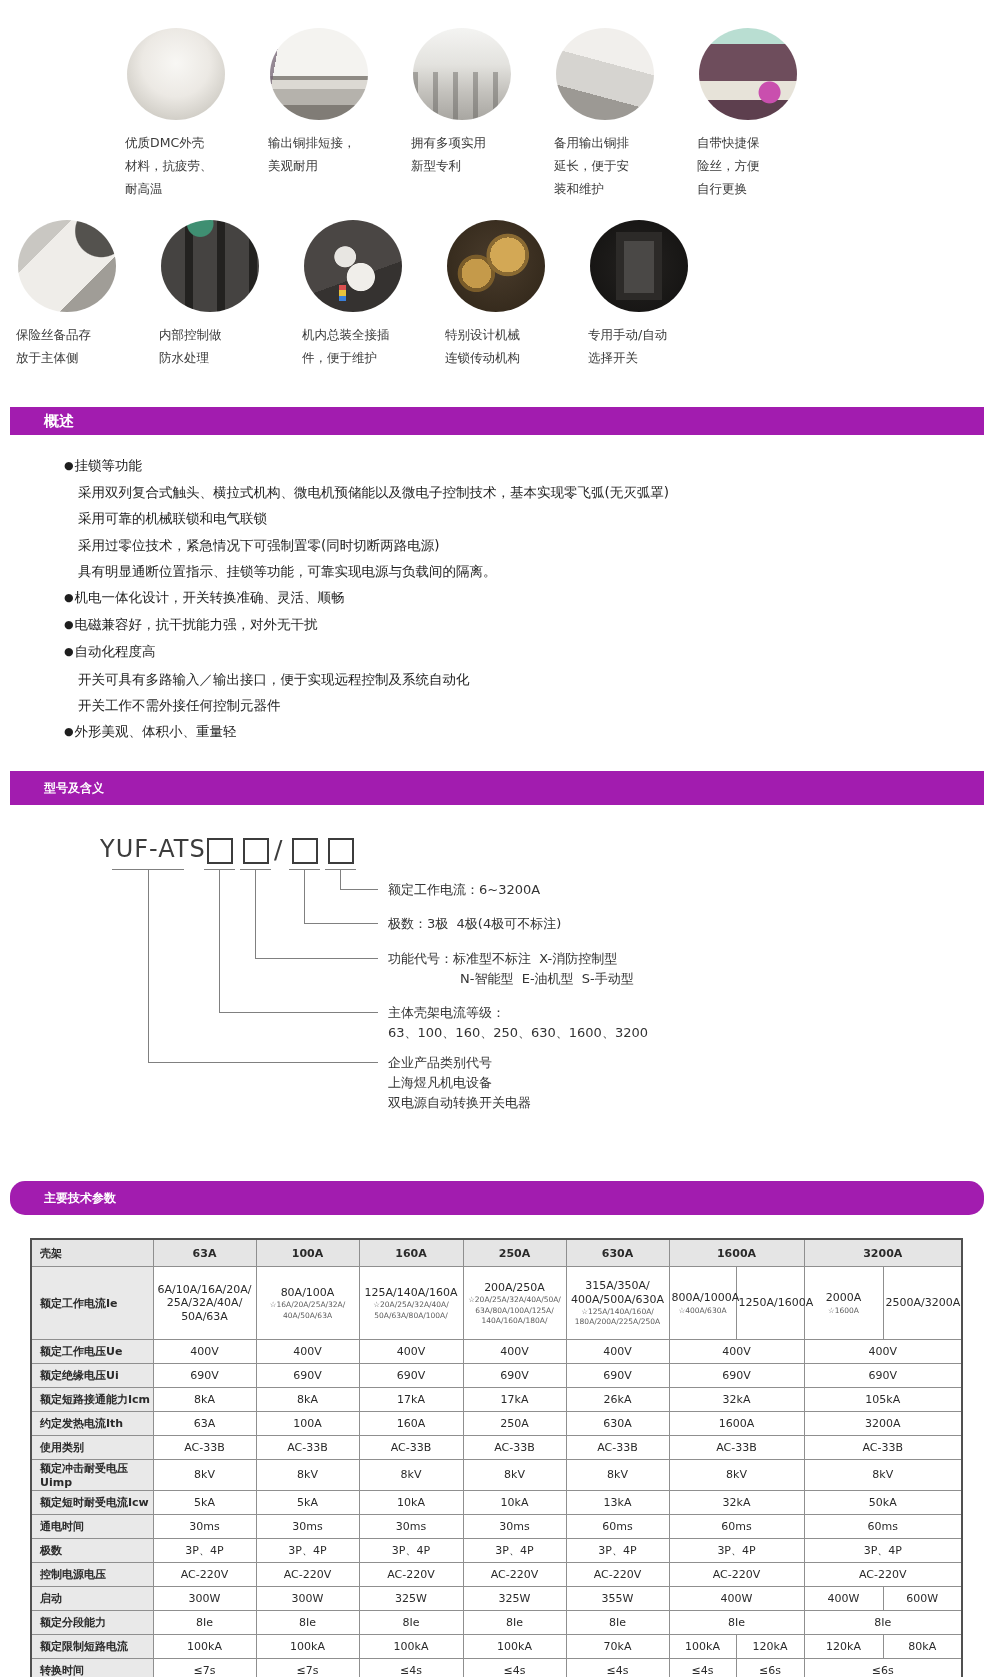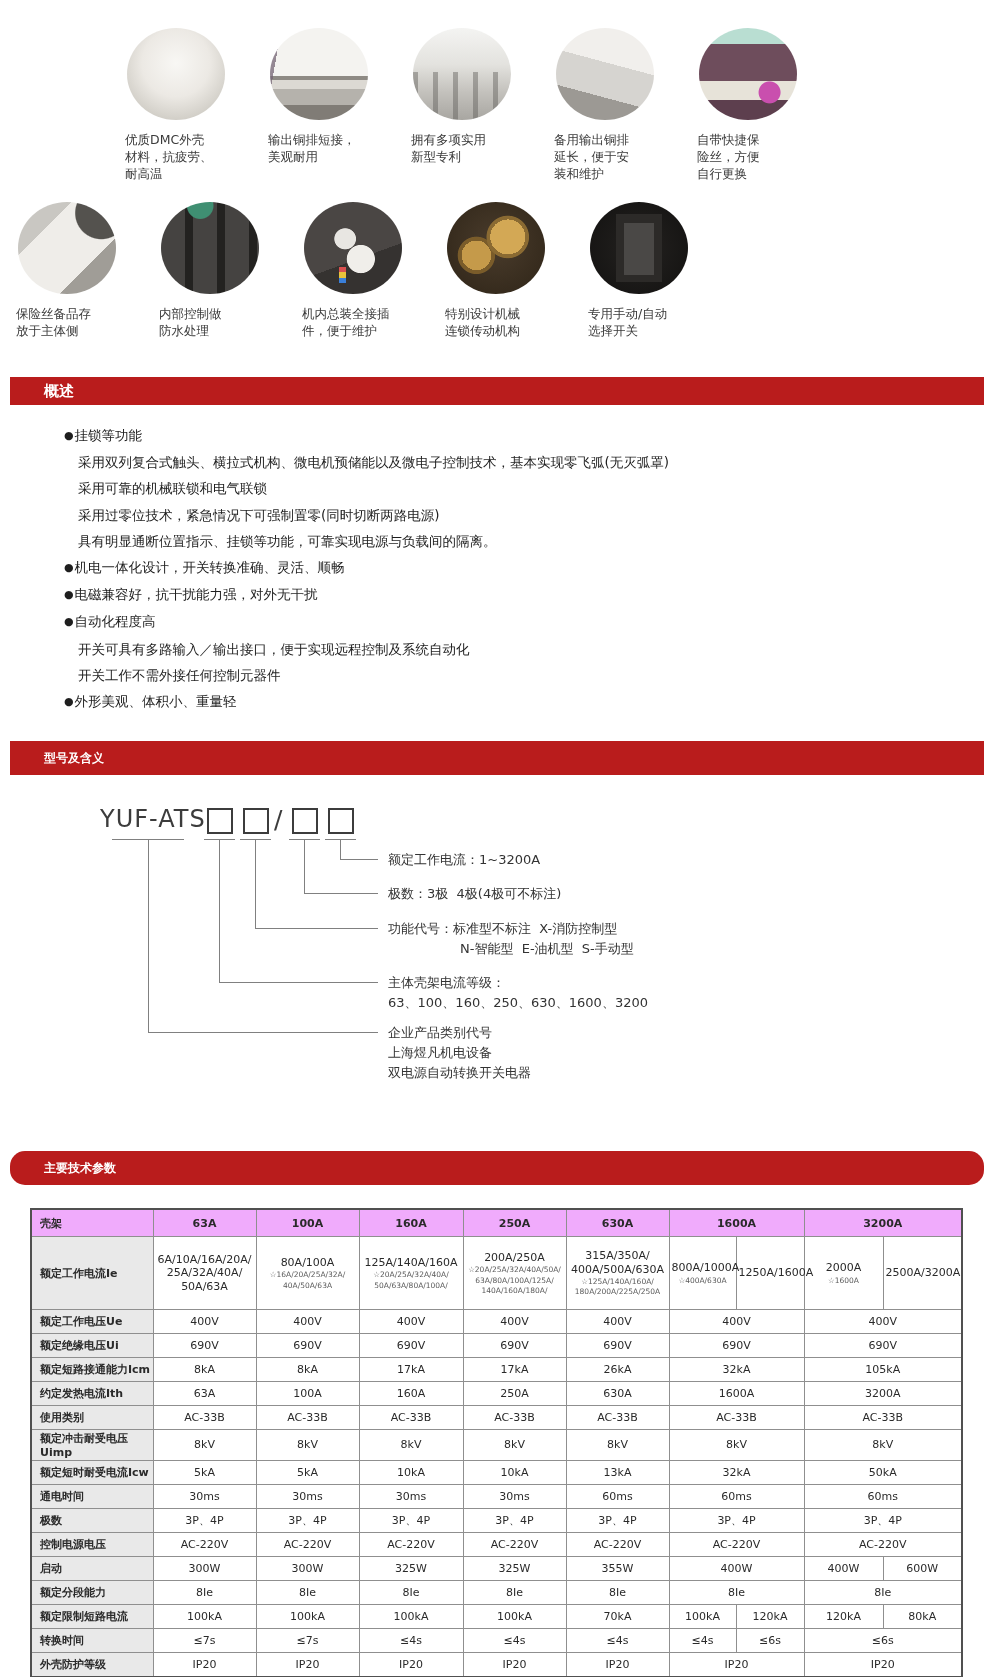--- a/index.html
+++ b/index.html
@@ -5,21 +5,21 @@
   html,body{margin:0;padding:0;background:#fff;}
   body{width:990px;font-family:"DejaVu Sans","Liberation Sans",sans-serif;color:#222;}
   .page{position:relative;width:990px;}
 
   
   .features{padding-top:28px;}
   .feat-row{display:grid;grid-template-columns:repeat(5,143px);margin-left:125px;}
   .feat-row.second{margin-top:20px;margin-left:16px;}
   .feat{width:143px;}
   .photo{width:98px;height:92px;border-radius:50%;margin-left:2px;}
-  .caption{margin-top:11px;font-size:12.5px;line-height:17px;color:#3a3a3a;white-space:pre-line;}
+  .caption{margin-top:11px;font-size:12.5px;line-height:23px;color:#3a3a3a;white-space:pre-line;}
 
   .p1{background:radial-gradient(circle at 50% 38%,#f8f7f4 0%,#ece9e4 45%,#d2cfc8 75%,#b7b4ac 100%);}
   .p2{background:linear-gradient(100deg,rgba(116,100,116,.75) 0 10%,rgba(0,0,0,0) 10%),
        linear-gradient(180deg,#f4f3f0 0 52%,#8e8a84 52% 56%,#dcd9d3 56% 66%,#b5b2ac 66% 84%,#807c76 84% 100%);}
   .p3{background:repeating-linear-gradient(90deg,rgba(96,94,90,.45) 0 5px,rgba(0,0,0,0) 5px 20px) 0 100% / 100% 52% no-repeat,
        linear-gradient(180deg,#f4f4f2 0%,#e3e2de 40%,#c3c1bc 70%,#a8a6a1 100%);}
   .p4{background:linear-gradient(195deg,#f1efec 0 40%,#d6d4d0 40% 70%,#9c9994 70% 100%);}
   .p5{background:radial-gradient(circle at 72% 70%,#c94fae 0 11%,rgba(0,0,0,0) 12%),
        linear-gradient(180deg,#b9ded2 0 17%,#6e4d5c 17% 58%,#e7e3d9 58% 78%,#5d3f4e 78% 100%);}
   .p6{background:radial-gradient(circle at 85% 12%,#54524e 0 22%,rgba(0,0,0,0) 23%),
@@ -32,21 +32,21 @@
        linear-gradient(180deg,#d94f4f 0 33%,#e8c23a 33% 66%,#3a7fd9 66% 100%) 38% 86% / 7px 16px no-repeat,
        linear-gradient(160deg,#4a4644 0 60%,#353230 60%);}
   .p9{background:radial-gradient(circle at 62% 38%,#d3a855 0 21%,#8a6a32 21% 25%,rgba(0,0,0,0) 26%),
        radial-gradient(circle at 30% 58%,#c59a4a 0 17%,#7a5c2a 17% 21%,rgba(0,0,0,0) 22%),
        radial-gradient(circle at 50% 45%,#4a3c2c 0%,#2e2417 100%);}
   .p10{background:linear-gradient(#4a4846,#4a4846) 50% 52% / 30px 52px no-repeat,
        linear-gradient(#2c2a28,#2c2a28) 50% 52% / 46px 68px no-repeat,
        radial-gradient(circle at 50% 50%,#242220 0%,#121110 100%);}
 
   
-  .bar{background:#b91c1c;color:#fff;font-weight:bold;margin:0 6px 0 10px;}
+  .bar{background:#a21caf;color:#fff;font-weight:bold;margin:0 6px 0 10px;}
   .bar1{height:28px;line-height:28px;font-size:15px;padding-left:34px;margin-top:38px;}
   .bar2{height:34px;line-height:34px;font-size:12px;padding-left:34px;}
 
   
   .ov-list{padding:17px 0 0 64px;}
   .ov-line{font-size:13.5px;line-height:26.2px;color:#1e1e1e;}
   .ov-line .dot{font-size:11px;margin-right:1px;vertical-align:1px;}
   .ov-line.sub{padding-left:14px;}
   .sec-model{margin-top:26px;}
 
@@ -58,21 +58,21 @@
   .dln{position:absolute;background:#808080;}
   .m-label{position:absolute;left:388px;line-height:20px;white-space:pre;}
   .m-label div{line-height:20px;}
 
   
   .sec-params{margin-top:60px;border-radius:15px;}
   table.params{border-collapse:collapse;table-layout:fixed;margin:23px 0 0 30px;width:931px;
     font-size:11px;color:#2a2a2a;border:2px solid #505050;}
   table.params th,table.params td{border:1px solid #8f8f8f;padding:1px 2px;text-align:center;vertical-align:middle;}
   table.params th.rowlab{background:#e9e9e9;text-align:left;padding-left:8px;font-weight:bold;font-size:11px;}
-  table.params tr.head th{background:#f0abfc;font-weight:bold;height:24px;}
+  table.params tr.head th{background:#e5e5e5;font-weight:bold;height:24px;}
   table.params td{background:#fff;height:21px;line-height:1.25;}
   table.params tr.ie td{height:70px;}
   .cell-main{white-space:pre-line;}
   .cell-sub{white-space:pre-line;font-size:7.5px;color:#5a5a5a;line-height:1.35;margin-top:1px;}
 </style>
 </head>
 <body>
 
 <div class="page">
 
@@ -176,21 +176,21 @@
     <div class="dln" style="left:255px;top:34px;width:1px;height:89px"></div>
     <div class="dln" style="left:304px;top:34px;width:1px;height:54px"></div>
     <div class="dln" style="left:340px;top:34px;width:1px;height:20px"></div>
 
     <div class="dln" style="left:340px;top:54px;width:38px;height:1px"></div>
     <div class="dln" style="left:304px;top:88px;width:74px;height:1px"></div>
     <div class="dln" style="left:255px;top:123px;width:123px;height:1px"></div>
     <div class="dln" style="left:219px;top:177px;width:159px;height:1px"></div>
     <div class="dln" style="left:148px;top:227px;width:230px;height:1px"></div>
 
-    <div class="m-label" style="top:45px"><div>额定工作电流：1~3200A</div></div>
+    <div class="m-label" style="top:45px"><div>额定工作电流：6~3200A</div></div>
     <div class="m-label" style="top:79px"><div>极数：3极  4极(4极可不标注)</div></div>
     <div class="m-label" style="top:114px"><div>功能代号：标准型不标注  X-消防控制型</div><div style="padding-left: 72px;">N-智能型  E-油机型  S-手动型</div></div>
     <div class="m-label" style="top:168px"><div>主体壳架电流等级：</div><div>63、100、160、250、630、1600、3200</div></div>
     <div class="m-label" style="top:218px"><div>企业产品类别代号</div><div>上海煜凡机电设备</div><div>双电源自动转换开关电器</div></div>
   </div>
 
   <div class="bar bar2 sec-params">
     <span>主要技术参数</span>
   </div>
 

